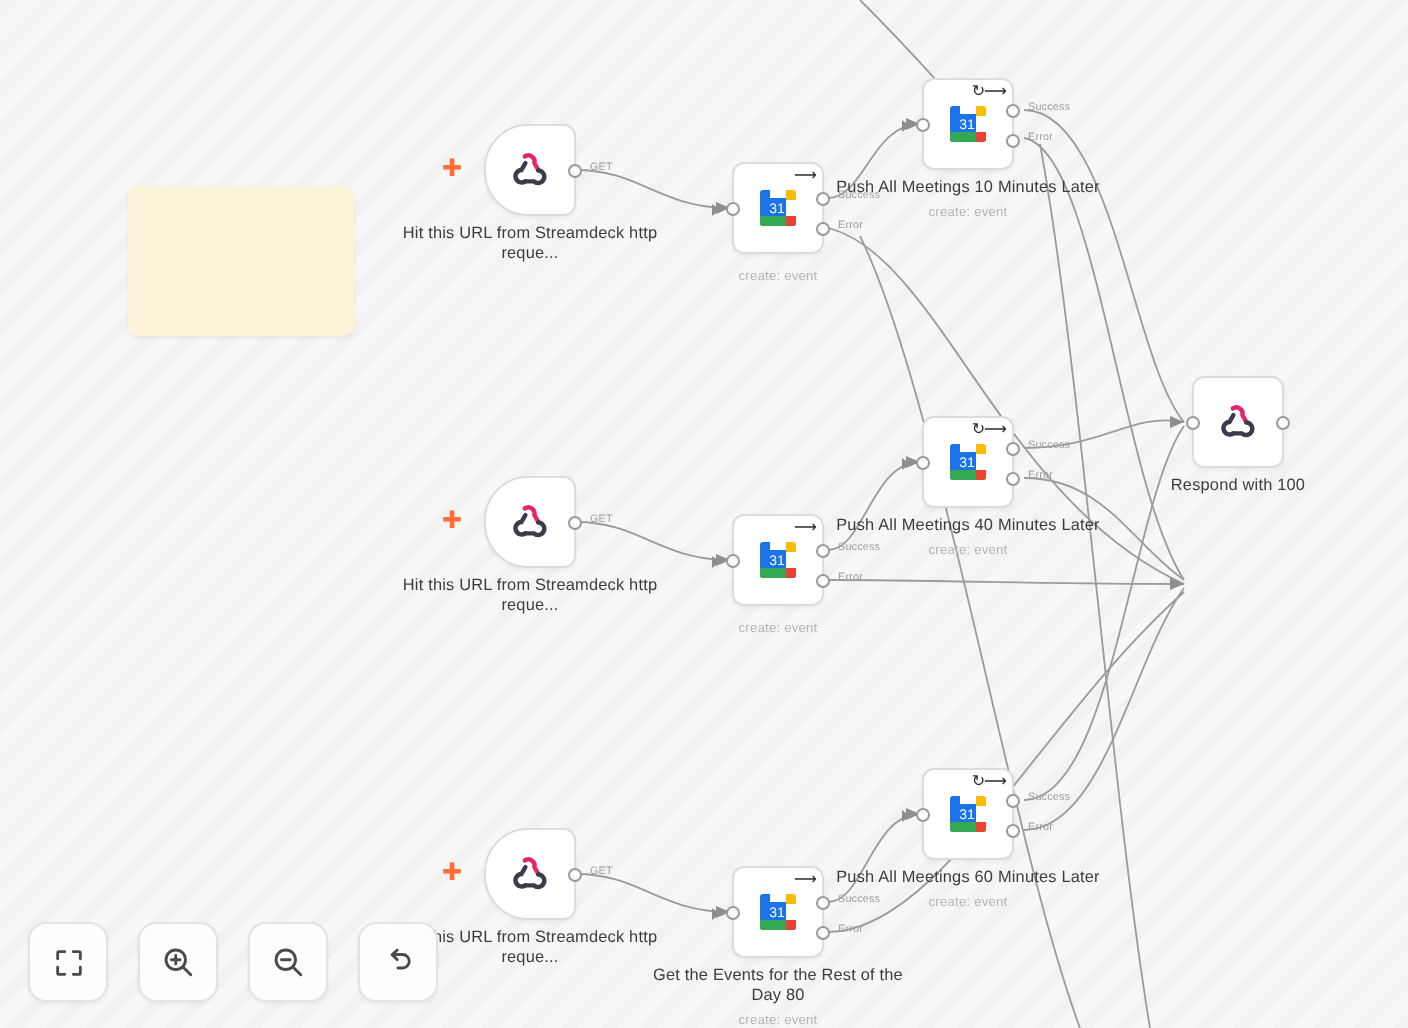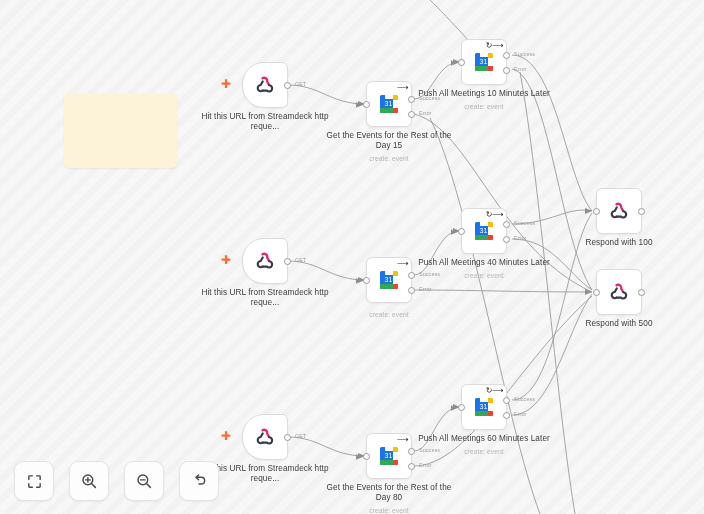--- a/index.html
+++ b/index.html
@@ -211,21 +211,20 @@
         <text x="11.5" y="14.3" font-size="7" font-family="Liberation Sans, sans-serif" fill="#ffffff" text-anchor="middle">31</text>
       </svg>
       <div class="arrow-in" style="top:20px;"></div>
       <div class="port in" style="top:19px;"></div>
       <div class="port out" style="top:14px;"></div>
       <span class="port-label" style="left:52px; top:13px;">Success</span>
       <div class="port out" style="top:29px;"></div>
       <span class="port-label" style="left:52px; top:28px;">Error</span>
     </div>
     <div class="node-label">
-      <span>Get the Events for the Rest of the Day 15</span>
       <span class="node-sub">create: event</span>
     </div>
   </div>
 
   <div class="node" style="left:461px; top:39px;">
     <div class="node-box">
       <span class="corner-ico">↻⟶</span>
       <svg class="gcal" viewBox="0 0 24 24">
         <rect x="3" y="3" width="18" height="18" rx="1.5" fill="#ffffff"></rect>
         <path d="M3 4.5A1.5 1.5 0 0 1 4.5 3H8v18H4.5A1.5 1.5 0 0 1 3 19.5z" fill="#1a73e8"></path>
@@ -381,32 +380,20 @@
         <path d="M9.2 4.6a3.4 3.4 0 0 1 5.2 3.6l2.1 3.7" fill="none" stroke="#e6236b" stroke-width="2.4" stroke-linecap="round"></path>
         <path d="M16.5 12.3a3.4 3.4 0 1 1-2.4 5.9H9.4" fill="none" stroke="#3b3b4a" stroke-width="2.4" stroke-linecap="round"></path>
         <path d="M9.4 18.2a3.4 3.4 0 1 1-2.1-6.2l2.2-3.8" fill="none" stroke="#3b3b4a" stroke-width="2.4" stroke-linecap="round"></path>
       </svg>
       <div class="port in" style="top:19px;"></div>
       <div class="port out" style="top:19px;"></div>
     </div>
     <div class="node-label">Respond with 100</div>
   </div>
 
-  <div class="node" style="left:596px; top:269px;">
-    <div class="node-box">
-      <svg class="hook" viewBox="0 0 24 24">
-        <path d="M9.2 4.6a3.4 3.4 0 0 1 5.2 3.6l2.1 3.7" fill="none" stroke="#e6236b" stroke-width="2.4" stroke-linecap="round"></path>
-        <path d="M16.5 12.3a3.4 3.4 0 1 1-2.4 5.9H9.4" fill="none" stroke="#3b3b4a" stroke-width="2.4" stroke-linecap="round"></path>
-        <path d="M9.4 18.2a3.4 3.4 0 1 1-2.1-6.2l2.2-3.8" fill="none" stroke="#3b3b4a" stroke-width="2.4" stroke-linecap="round"></path>
-      </svg>
-      <div class="port in" style="top:19px;"></div>
-      <div class="port out" style="top:19px;"></div>
-    </div>
-    <div class="node-label">Respond with 500</div>
-  </div>
 
   <div id="toolbar">
 
     <div class="tbtn">
       <svg width="17" height="17" viewBox="0 0 24 24" fill="none" stroke="#4a4a4a" stroke-width="2" stroke-linecap="round">
         <path d="M4 9V5a1 1 0 0 1 1-1h4"></path>
         <path d="M20 9V5a1 1 0 0 0-1-1h-4"></path>
         <path d="M4 15v4a1 1 0 0 0 1 1h4"></path>
         <path d="M20 15v4a1 1 0 0 1-1 1h-4"></path>
       </svg>

